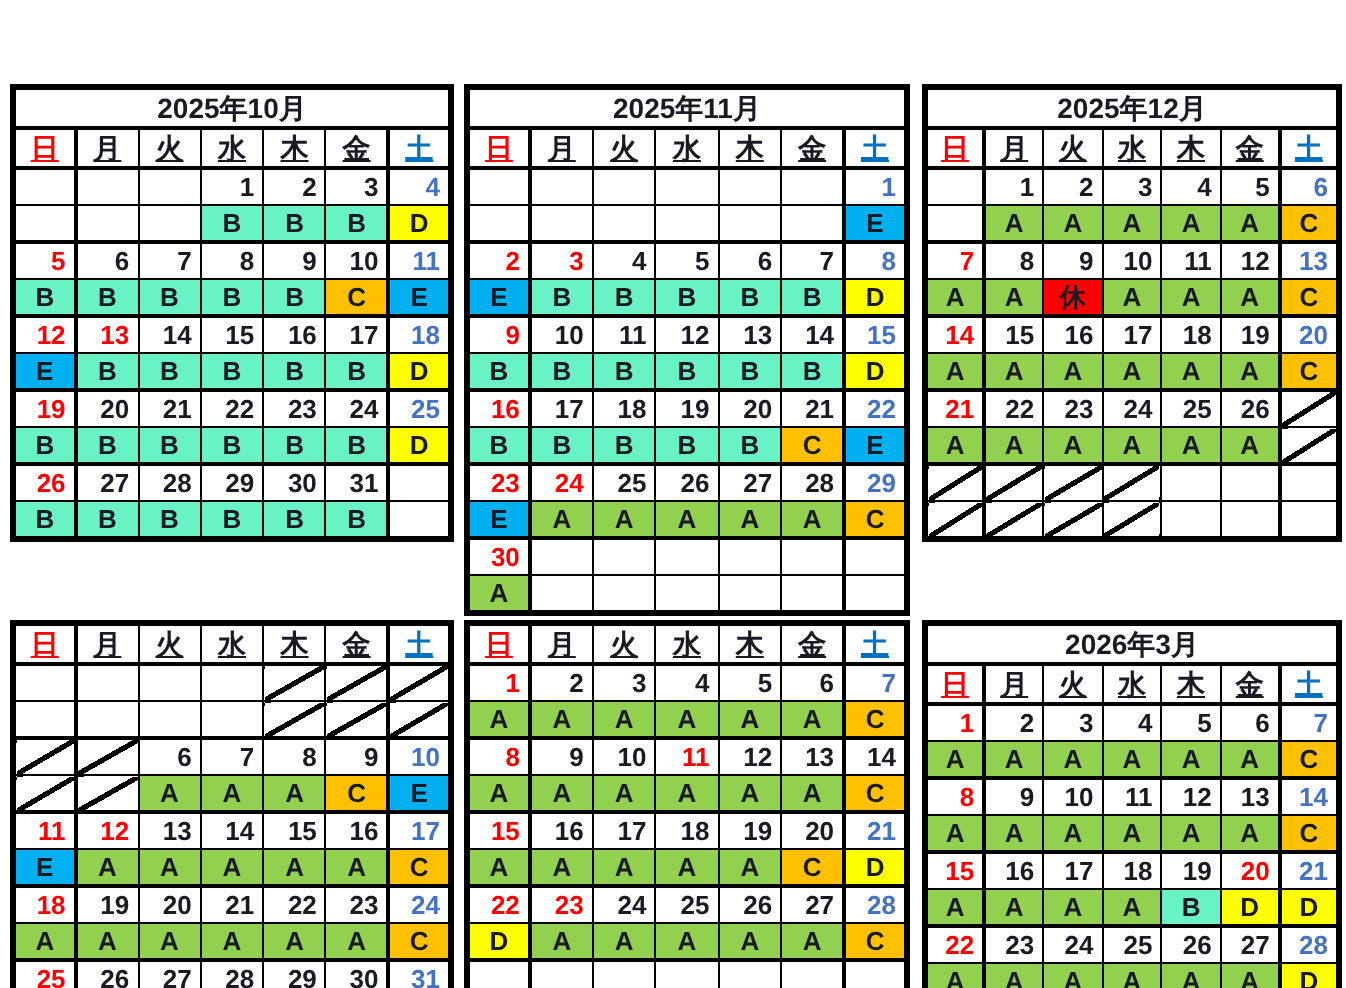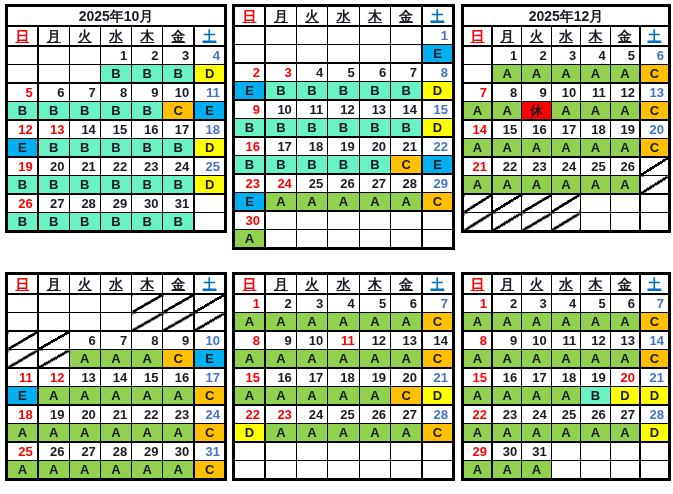--- a/index.html
+++ b/index.html
@@ -1,21 +1,21 @@
 <!DOCTYPE html>
 <html style="--sun: #ff0000; --sat: #4472c4; --sun-h: #ff0000; --sat-h: #0070c0;"><head>
 <meta charset="utf-8">
 <style>
   html,body{margin:0;padding:0;}
   body{
     width:673px;height:494px;background:#ffffff;overflow:hidden;position:relative;
     font-family:"Liberation Sans","DejaVu Sans",sans-serif;
   }
   .page{position:absolute;inset:0;}
-  .cal{position:absolute;}
+  .cal{position:absolute;margin-top:38px;}
   #cal0{left:5px;  top:4px;  width:222px;}
   #cal1{left:232px; top:4px;  width:223px;}
   #cal2{left:461px; top:4px;  width:210px;}
   #cal3{left:5px;  top:272px;width:222px;}
   #cal4{left:232px; top:272px;width:223px;}
   #cal5{left:461px; top:272px;width:210px;}
 
   .cal table{
     border-collapse:collapse;width:100%;table-layout:fixed;
     border:3px solid #000;background:#fff;
@@ -160,20 +160,23 @@
             <td style="background: rgb(105, 242, 195);">B</td>
             <td style="background: rgb(105, 242, 195);">B</td>
             <td></td>
           </tr>
         </tbody>
       </table>
     </div>
   <div class="cal" id="cal1">
       <table>
         <tbody>
+          <tr class="title">
+            <td colspan="7">2025年11月</td>
+          </tr>
           <tr class="head">
             <td class="h-sun">日</td>
             <td class="h-wd">月</td>
             <td class="h-wd">火</td>
             <td class="h-wd">水</td>
             <td class="h-wd">木</td>
             <td class="h-wd">金</td>
             <td class="h-sat">土</td>
           </tr>
           <tr class="drow">
@@ -601,20 +604,23 @@
             <td></td>
             <td></td>
             <td></td>
           </tr>
         </tbody>
       </table>
     </div>
   <div class="cal" id="cal5">
       <table>
         <tbody>
+          <tr class="title">
+            <td colspan="7">2026年3月</td>
+          </tr>
           <tr class="head">
             <td class="h-sun">日</td>
             <td class="h-wd">月</td>
             <td class="h-wd">火</td>
             <td class="h-wd">水</td>
             <td class="h-wd">木</td>
             <td class="h-wd">金</td>
             <td class="h-sat">土</td>
           </tr>
           <tr class="drow">

